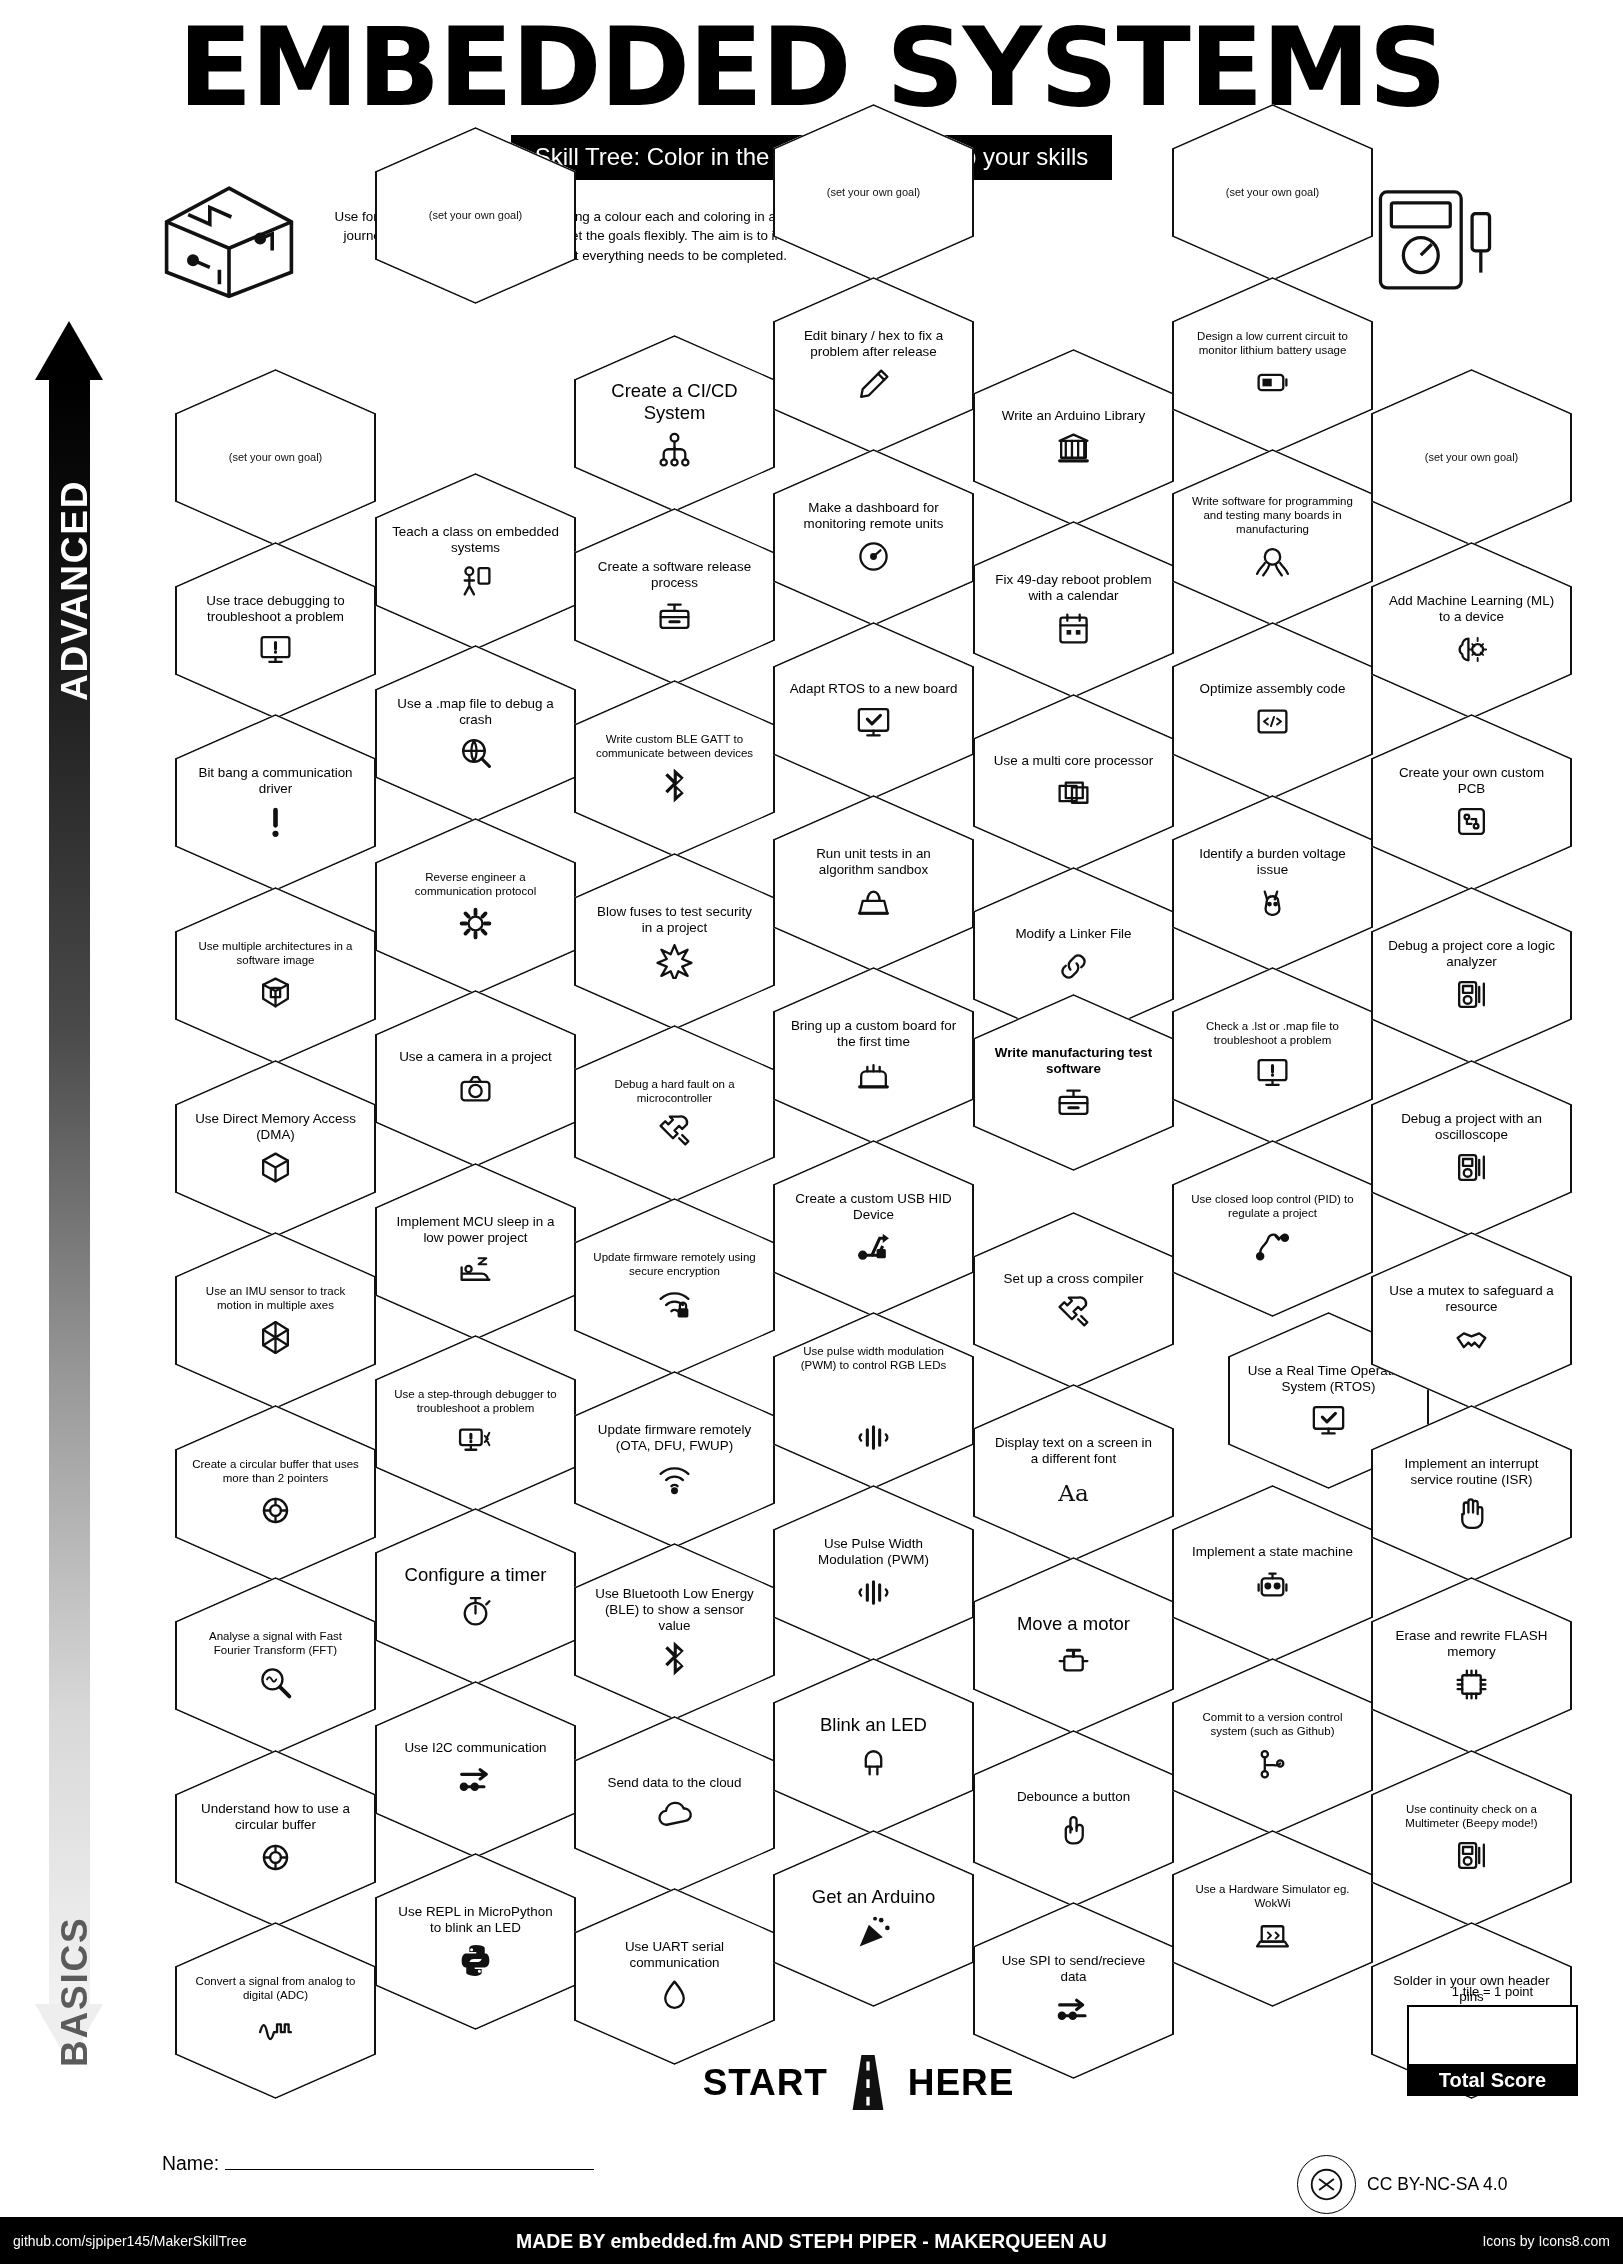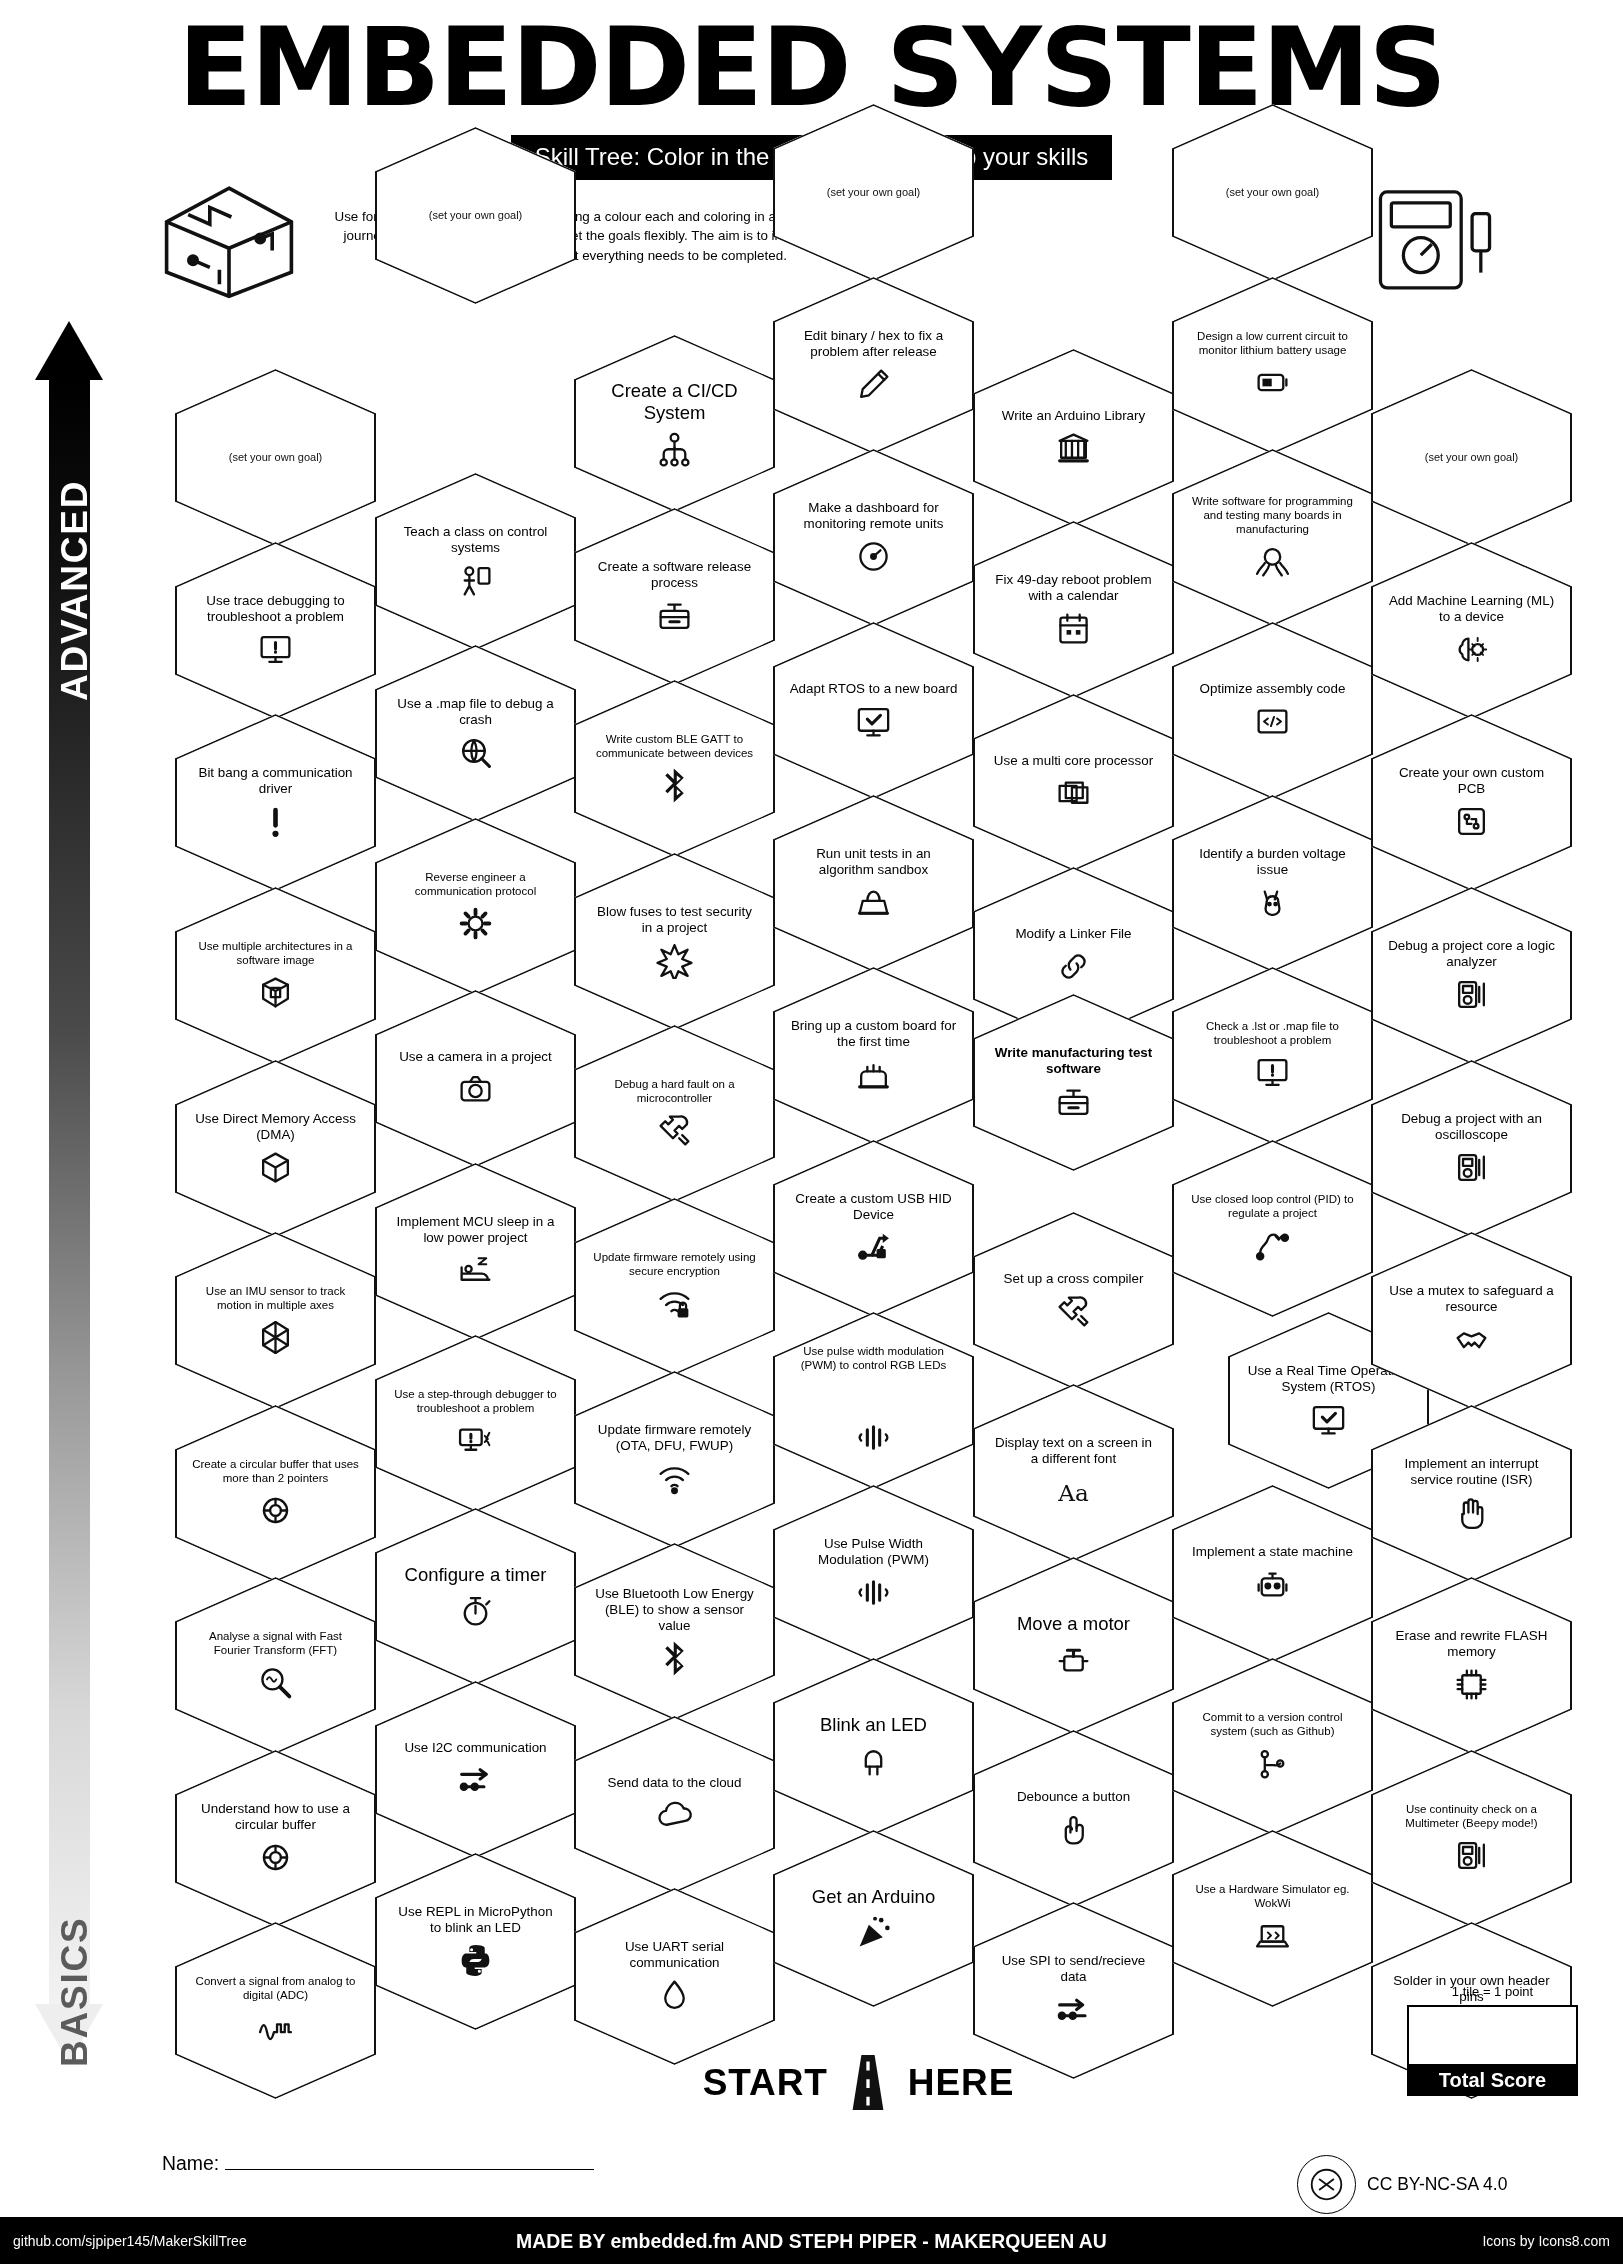--- a/index.html
+++ b/index.html
@@ -231,21 +231,21 @@
       <div class="ico">
         <svg viewBox="0 0 48 48" width="37" height="37" fill="none" stroke="#111" stroke-width="3" stroke-linecap="round" stroke-linejoin="round">
           <path d="M4 30 q5-18 9 0 t9 0 M22 30 h4 v-10 h5 v10 h5 v-10 h5 v10 h3"></path>
         </svg>
       </div>
     </div>
     <div class="hex goal" style="left: 375px; top: 127px;">
       <div class="lbl">(set your own goal)</div>
     </div>
     <div class="hex" style="left: 375px; top: 473px;">
-      <div class="lbl">Teach a class on control systems</div>
+      <div class="lbl">Teach a class on embedded systems</div>
       <div class="ico">
         <svg viewBox="0 0 48 48" width="37" height="37" fill="none" stroke="#111" stroke-width="3" stroke-linecap="round" stroke-linejoin="round">
           <circle cx="16" cy="12" r="5"></circle>
           <path d="M16 17v14M10 42l6-11 6 11M10 24h12"></path>
           <rect x="28" y="8" width="14" height="20" rx="2"></rect>
         </svg>
       </div>
     </div>
     <div class="hex" style="left: 375px; top: 645px;">
       <div class="lbl">Use a .map file to debug a crash</div>

